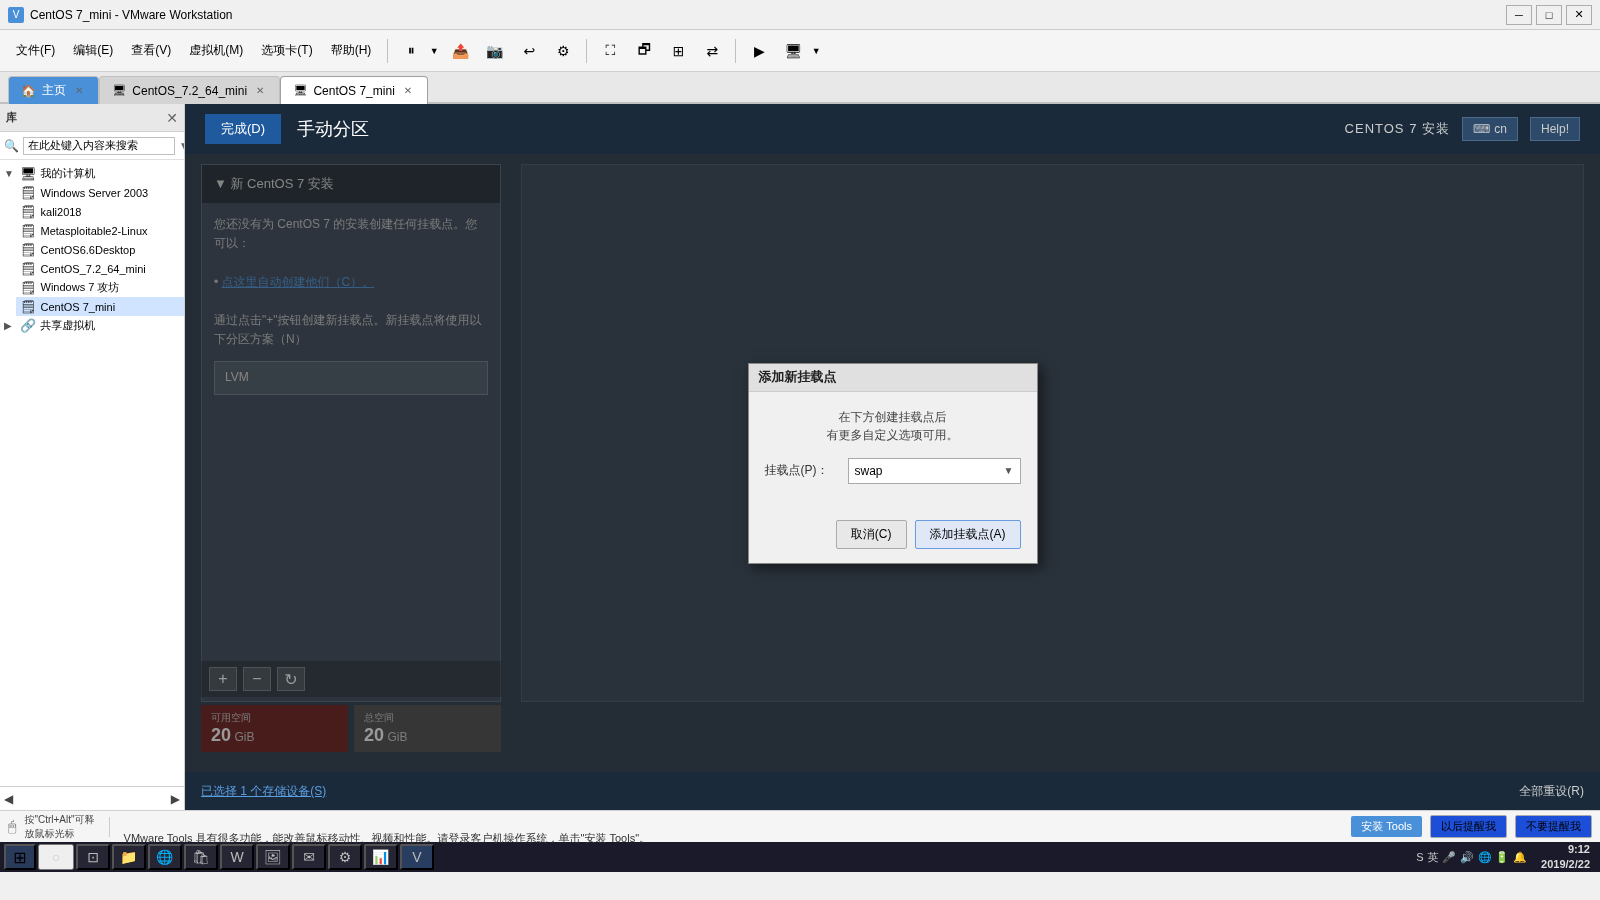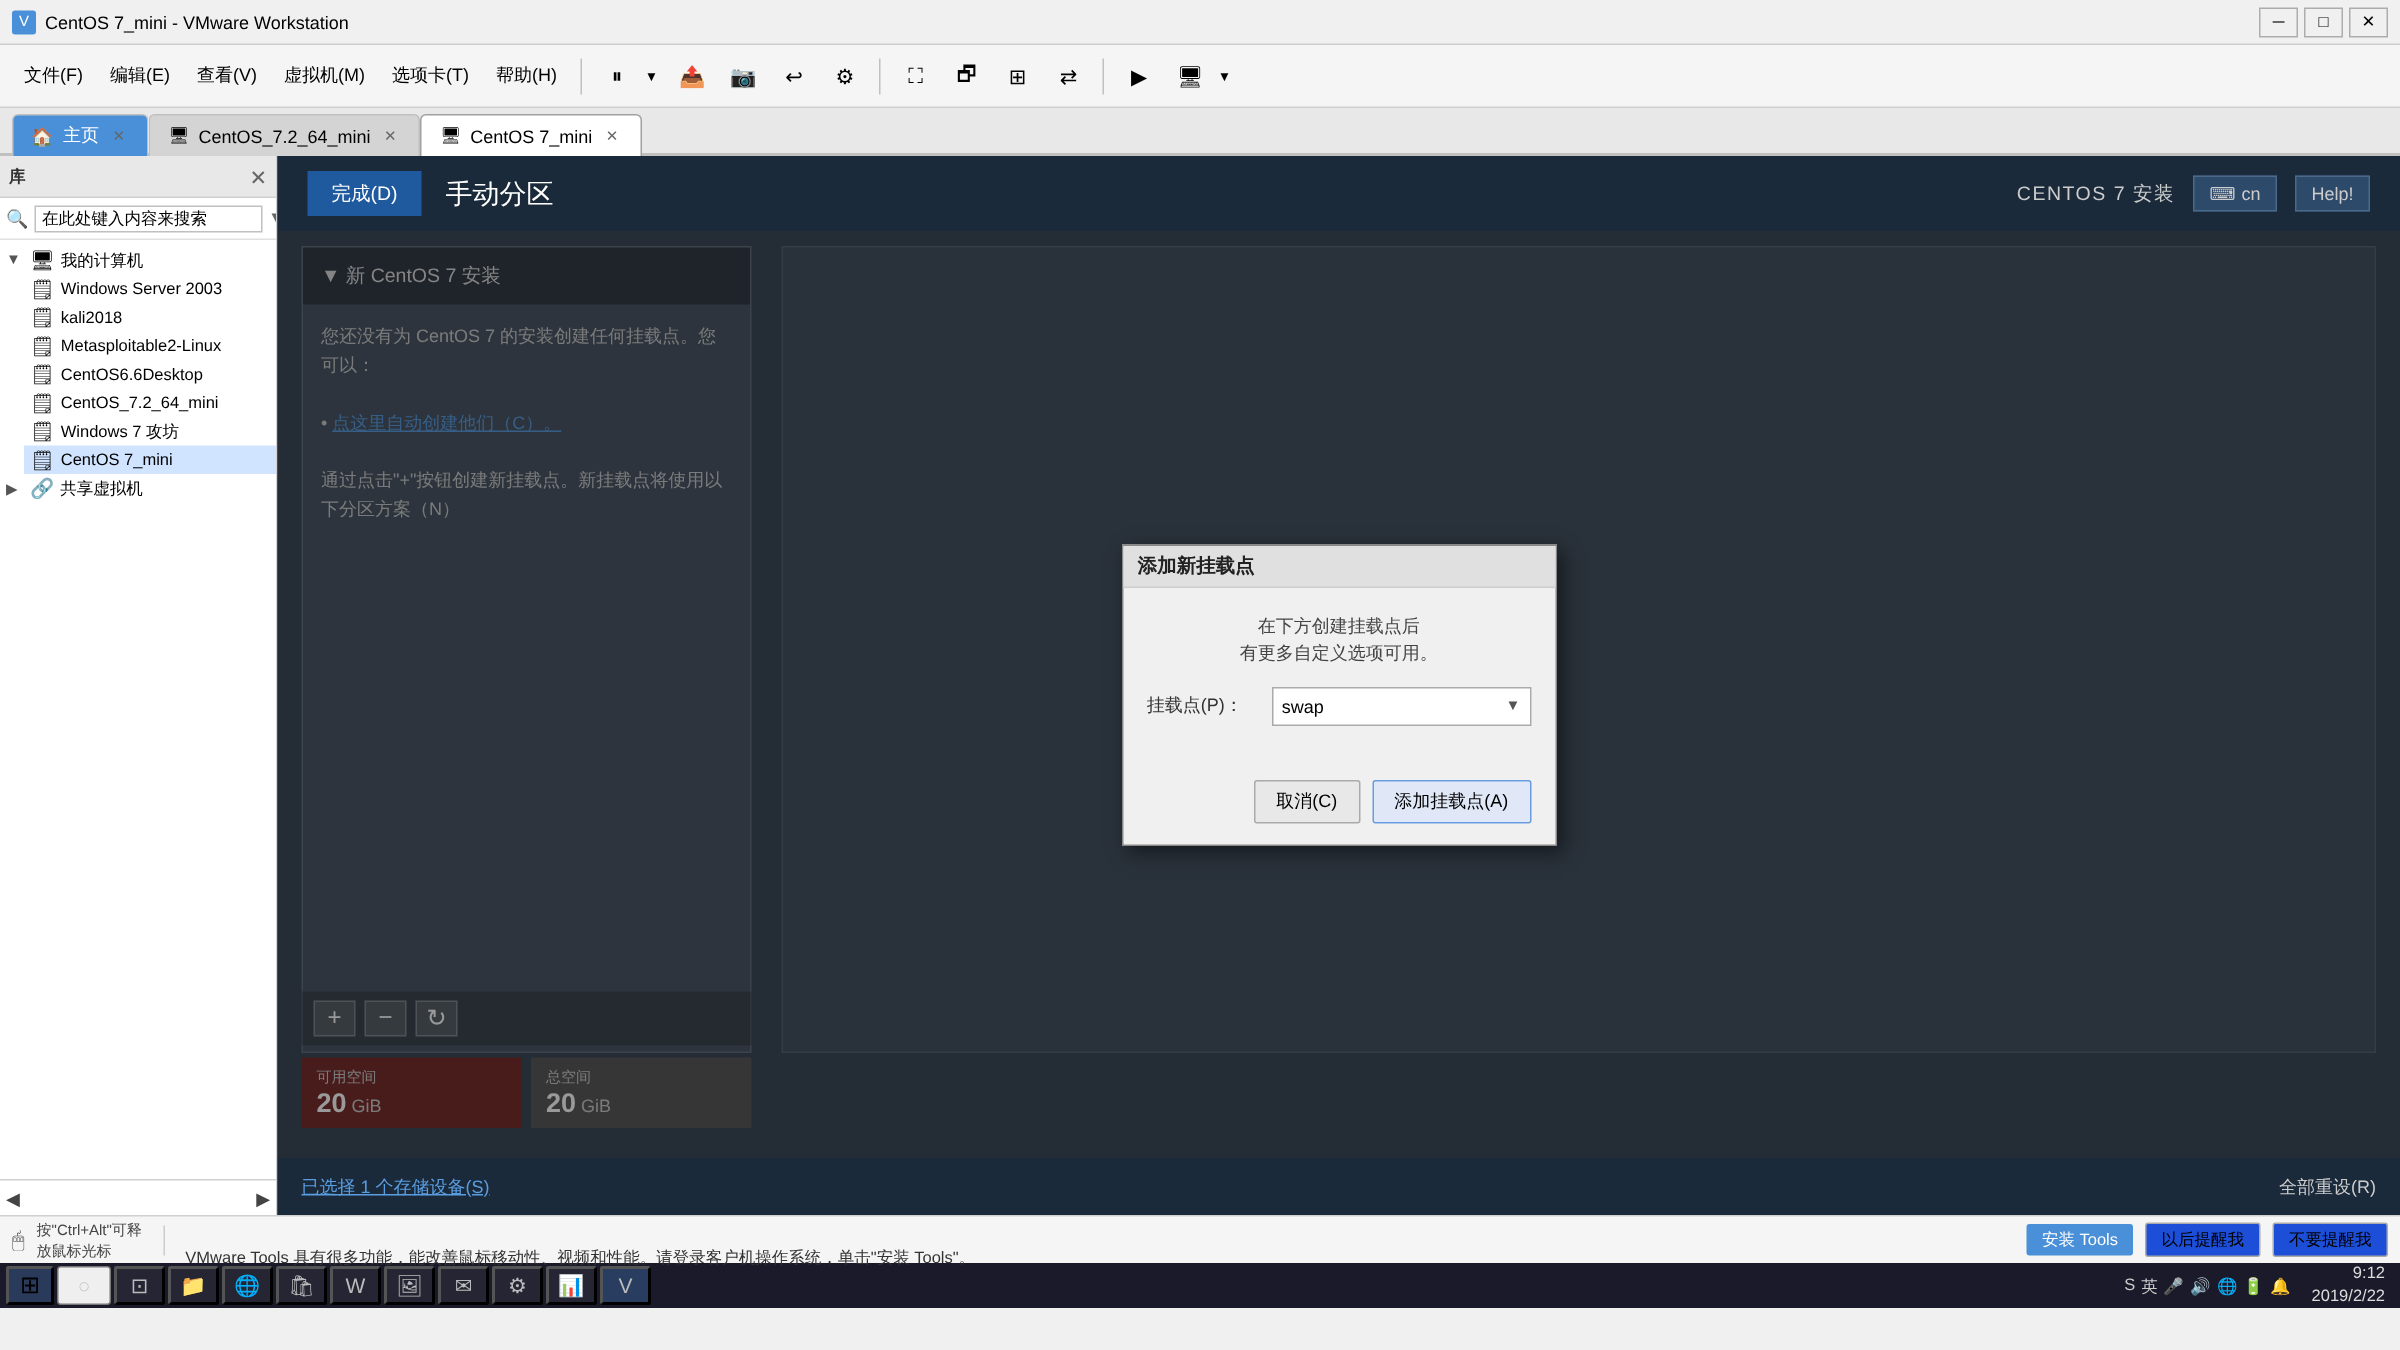--- a/index.html
+++ b/index.html
@@ -636,20 +636,21 @@
       font-size: 11px;
       color: #ccc;
       cursor: pointer;
     }
     .tray-clock {
       font-size: 11px;
       color: #ddd;
       text-align: right;
       line-height: 1.4;
       padding: 0 6px;
+      font-weight: bold;
     }
   </style>
 </head>
 <body>
 
 <div class="title-bar">
   <div class="title-bar-left">
     <div class="title-bar-icon">V</div>
     <span>CentOS 7_mini - VMware Workstation</span>
   </div>
@@ -797,20 +798,21 @@
           <div class="partition-panel">
             <div class="partition-panel-header">
               <span>▼ </span><span>新 CentOS 7 安装</span>
             </div>
             <div class="partition-panel-body">
               <p>您还没有为 CentOS 7 的安装创建任何挂载点。您可以：</p>
               <br>
               <p>• <span class="partition-link">点这里自动创建他们（C）。</span></p>
               <br>
               <p>通过点击"+"按钮创建新挂载点。新挂载点将使用以下分区方案（N）</p>
+              <div class="partition-lvm">LVM</div>
             </div>
           </div>
 
           <div class="partition-controls">
             <button class="partition-ctrl-btn">+</button>
             <button class="partition-ctrl-btn">−</button>
             <button class="partition-ctrl-btn">↻</button>
           </div>
 
           <div class="storage-bar">

